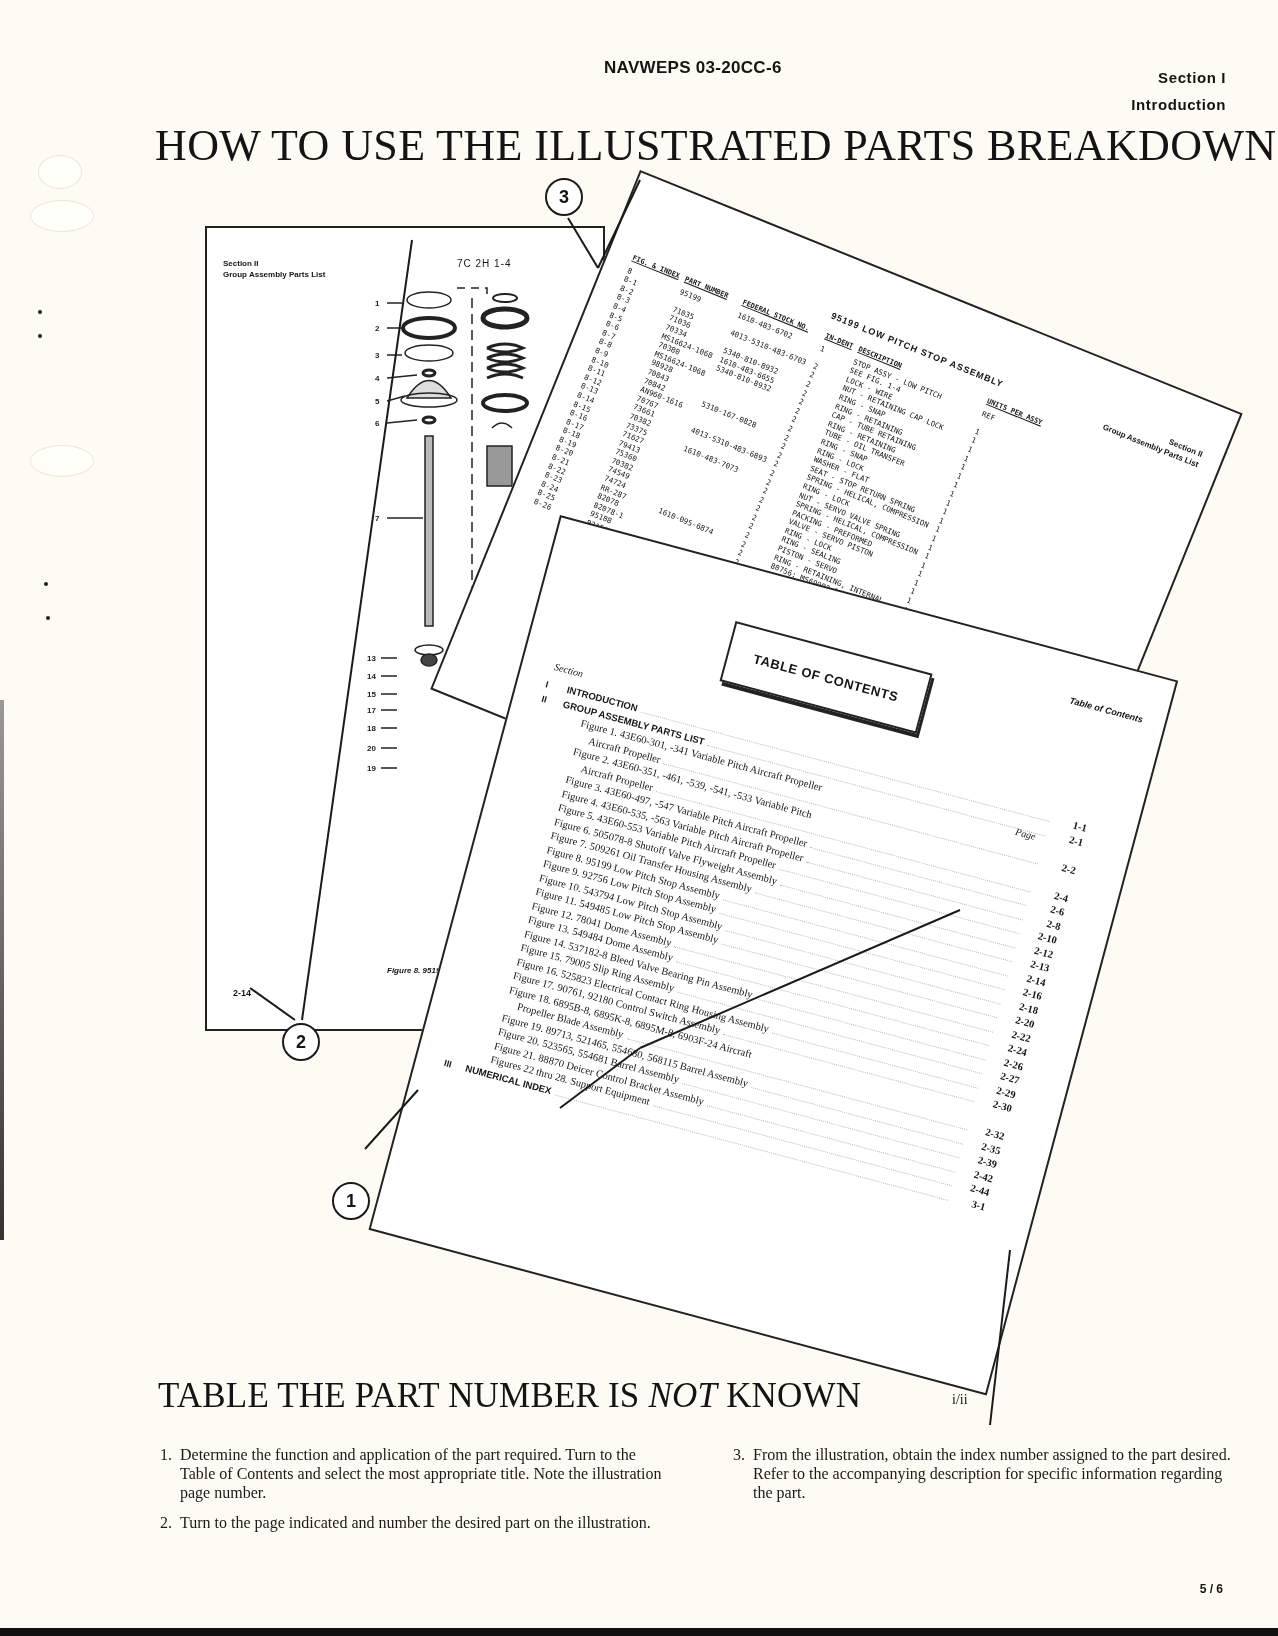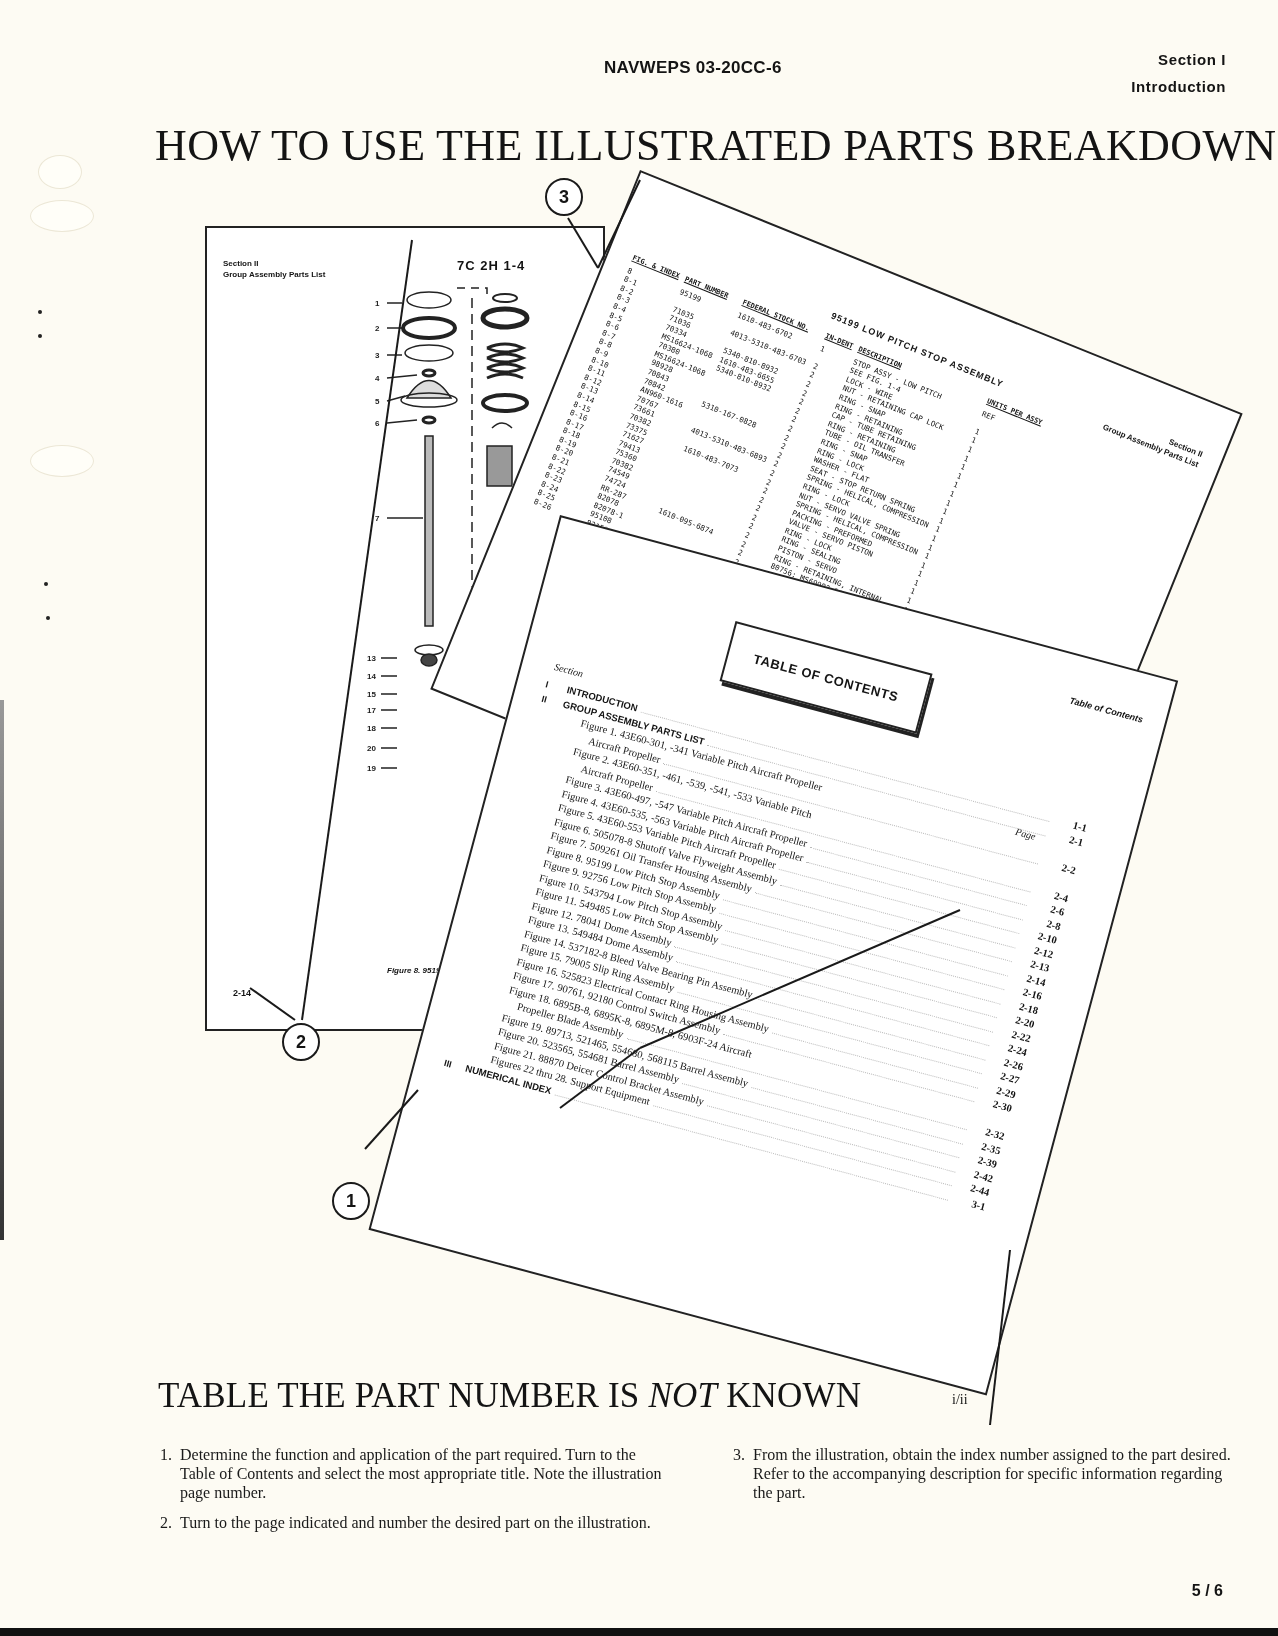--- a/index.html
+++ b/index.html
@@ -4,35 +4,35 @@
 <style>
   html, body { margin: 0; padding: 0; }
   body {
     width: 1278px; height: 1636px; position: relative; overflow: hidden;
     background: #fdfbf3;
     font-family: "Liberation Sans", sans-serif;
     color: #141414;
   }
   .abs { position: absolute; }
   .hdr-code { left: 604px; top: 58px; font-weight: bold; font-size: 17px; letter-spacing: 0.3px; }
-  .hdr-sec { right: 52px; top: 46px; font-weight: bold; font-size: 15px; text-align: right; line-height: 27px; letter-spacing: 0.6px; }
+  .hdr-sec { right: 52px; top: 64px; font-weight: bold; font-size: 15px; text-align: right; line-height: 27px; letter-spacing: 0.6px; }
   .title1 { left: 155px; top: 120px; font-family: "Liberation Serif", serif; font-size: 44px; letter-spacing: 0.4px; }
   .title2 { left: 158px; top: 1376px; font-family: "Liberation Serif", serif; font-size: 35px; letter-spacing: 0.2px; }
   .title2 i { font-style: italic; }
   .folio-mark { left: 952px; top: 1392px; font-size: 14px; font-family: "Liberation Serif", serif; }
   .hole { width: 42px; height: 32px; border-radius: 50%; background: #fffef8; border: 1px solid #ece7d6; }
   .dot { width: 4px; height: 4px; background: #222; border-radius: 50%; }
   .spine { left: 0; top: 700px; width: 4px; height: 540px; background: linear-gradient(#999,#333); }
 
   .callout { width: 38px; height: 38px; border: 2px solid #1a1a1a; border-radius: 50%; background: #fff; display: flex; align-items: center; justify-content: center; font-weight: bold; font-size: 18px; box-sizing: border-box; }
 
   
   .page-back { left: 205px; top: 226px; width: 400px; height: 805px; background: #fff; border: 2px solid #222; box-sizing: border-box; }
   .pb-sec { left: 16px; top: 30px; font-size: 8px; font-weight: bold; line-height: 11px; }
-  .pb-top { left: 250px; top: 30px; font-size: 13px; font-weight: bold; letter-spacing: 1px; }
+  .pb-top { left: 250px; top: 30px; font-size: 10px; font-weight: normal; letter-spacing: 1px; }
   .pb-fig { left: 180px; top: 738px; font-size: 8px; font-weight: bold; font-style: italic; }
   .pb-page { left: 26px; top: 760px; font-size: 9px; font-weight: bold; }
 
   
   .page-mid { left: 540px; top: 180px; width: 650px; height: 560px; background: #fff; border: 2px solid #222; box-sizing: border-box; transform: rotate(22deg); transform-origin: 0 0; left: 640px; top: 170px; }
   .pl-title { left: 230px; top: 56px; font-size: 9px; font-weight: bold; letter-spacing: 1px; }
   .pl-gal { right: 20px; top: 46px; font-size: 8px; font-weight: bold; text-align: right; line-height: 11px; }
   .pl-table { left: 24px; top: 78px; font-family: "DejaVu Sans Mono", monospace; font-size: 7.5px; line-height: 9.6px; border-collapse: collapse; }
   .pl-table th { font-size: 7px; text-align: left; text-decoration: underline; padding: 0 6px 3px 0; vertical-align: bottom; }
   .pl-table td { padding: 0 8px 0 0; white-space: nowrap; }
@@ -49,21 +49,21 @@
   .toc-row .txt { white-space: nowrap; }
   .toc-row .txt.bold { font-family: "Liberation Sans", sans-serif; font-weight: bold; font-size: 9.5px; }
   .toc-row .lead { flex: 1; border-bottom: 1px dotted #bbb; margin: 0 4px 3px 4px; }
   .toc-row .pg { width: 34px; text-align: right; font-family: "Liberation Serif", serif; font-weight: bold; }
   .toc-row.indent .txt { padding-left: 22px; }
   .toc-row.indent2 .txt { padding-left: 34px; }
 
   .instr { font-family: "Liberation Serif", serif; font-size: 16px; line-height: 19px; color: #1a1a1a; }
   .instr .n { position: absolute; left: 0; }
   .instr .t { display: block; padding-left: 20px; }
-  .page-num { right: 55px; top: 1582px; font-weight: bold; font-size: 16px; }
+  .page-num { right: 55px; top: 1582px; font-weight: bold; font-size: 12px; }
   .bottom-bar { left: 0; right: 0; top: 1628px; height: 8px; background: #111; }
 
   svg.overlay { position: absolute; left: 0; top: 0; pointer-events: none; }
 </style>
 </head>
 <body>
 
 <div class="abs hole" style="left:38px; top:155px;"></div>
 <div class="abs hole" style="left:30px; top:200px; width:62px; height:30px;"></div>
 <div class="abs hole" style="left:30px; top:445px; width:62px; height:30px;"></div>

